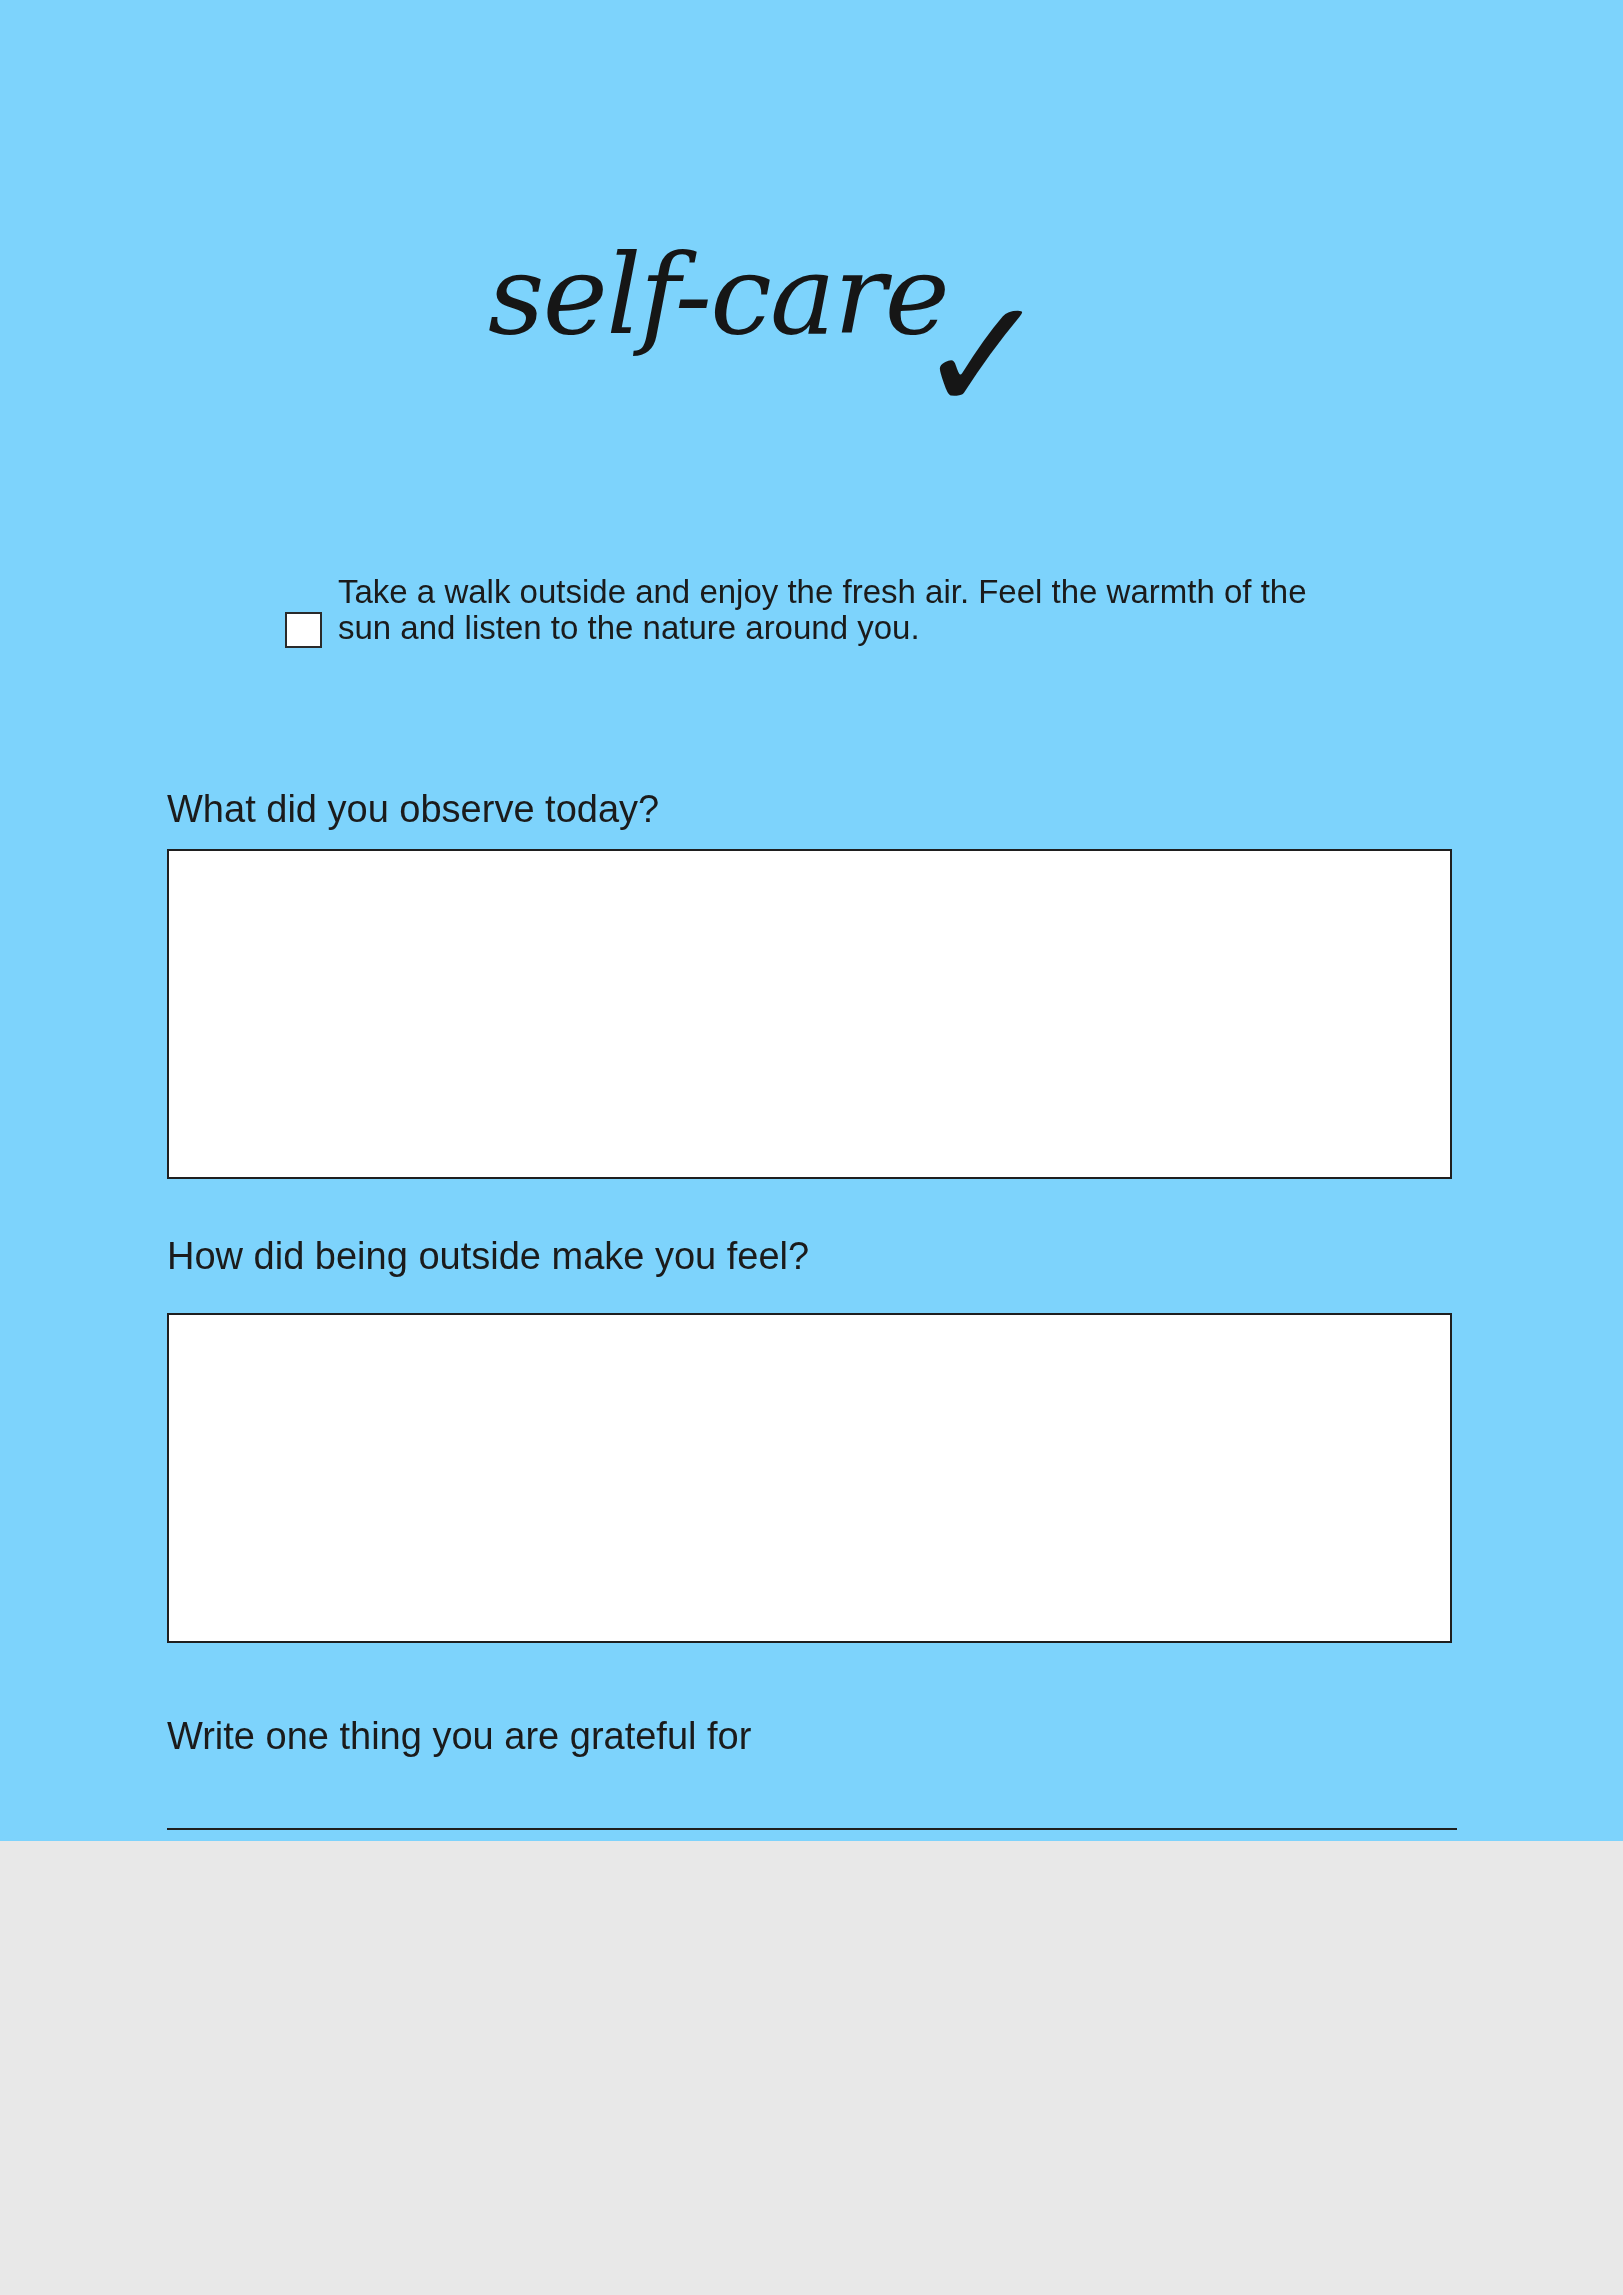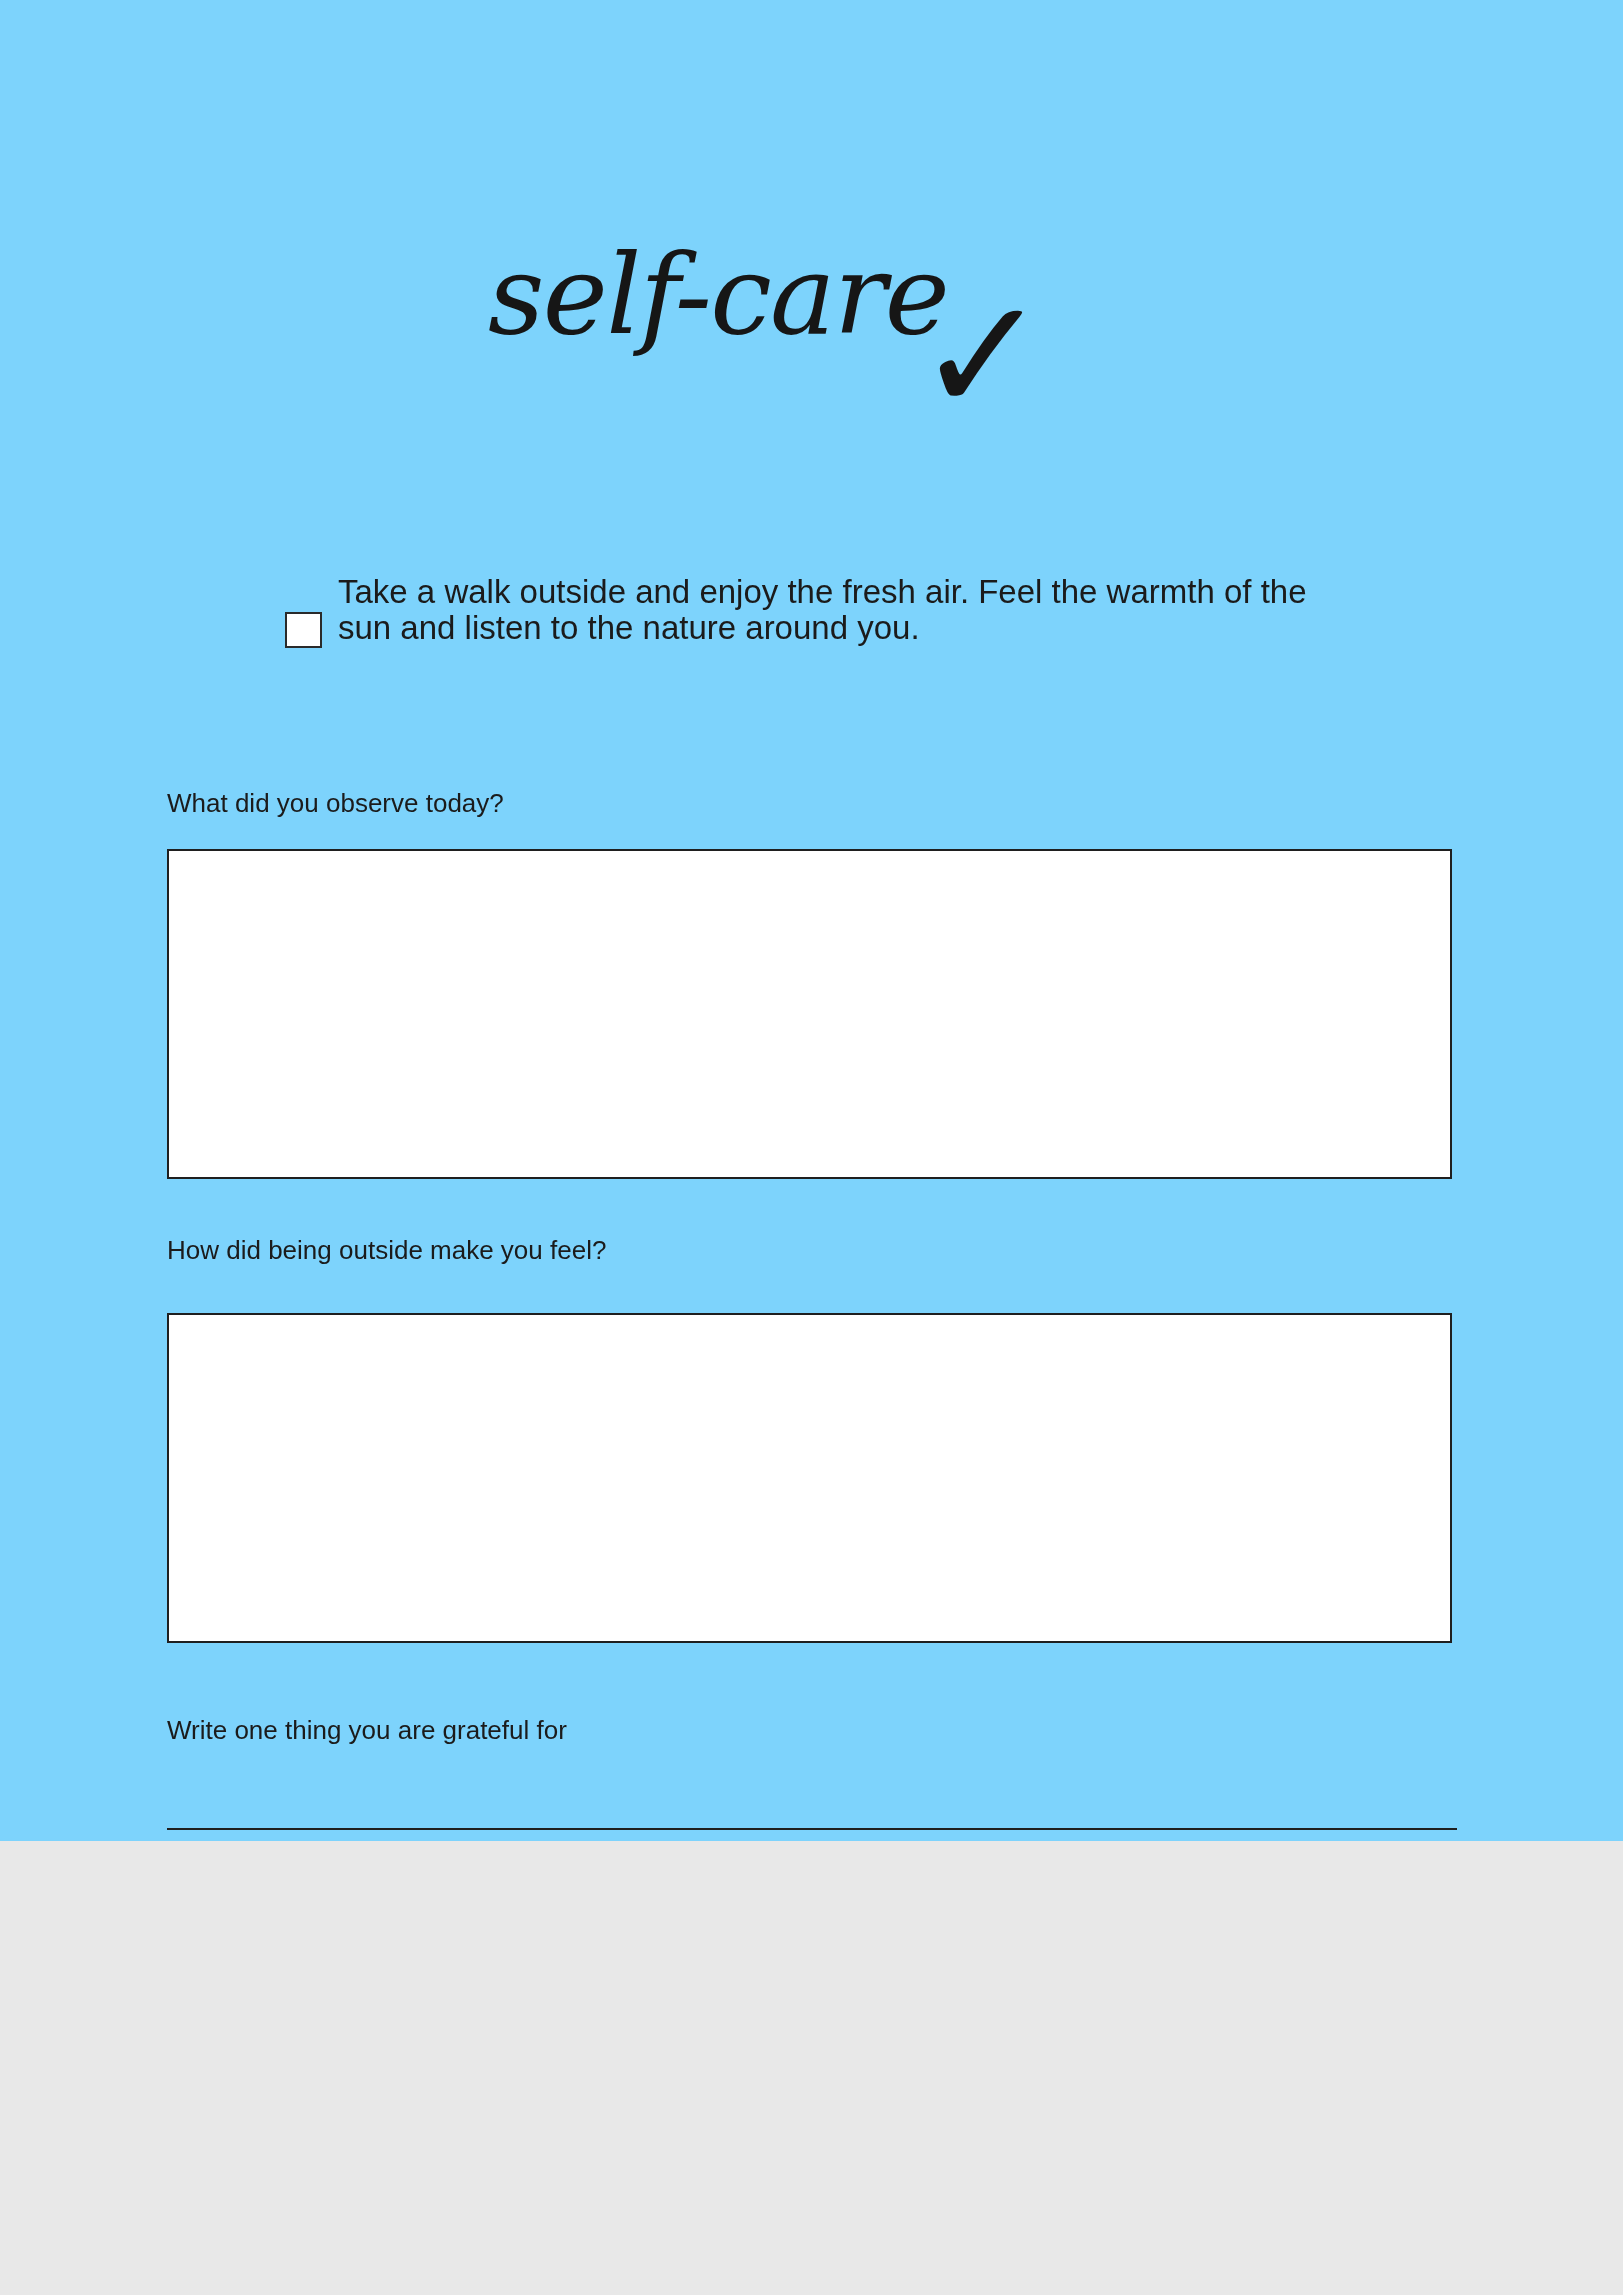--- a/index.html
+++ b/index.html
@@ -65,21 +65,21 @@
     top: 574px;
     width: 976px;
     font-size: 33px;
     line-height: 36px;
     color: #1b1b1b;
   }
   
   .q-label {
     position: absolute;
     left: 167px;
-    font-size: 26px;
+    font-size: 38px;
     line-height: 1.1;
     color: #1b1b1b;
     white-space: nowrap;
   }
   .q1 { top: 789px; }
   .q2 { top: 1236px; }
   .q3 { top: 1716px; }
 
   .answer-box {
     position: absolute;

